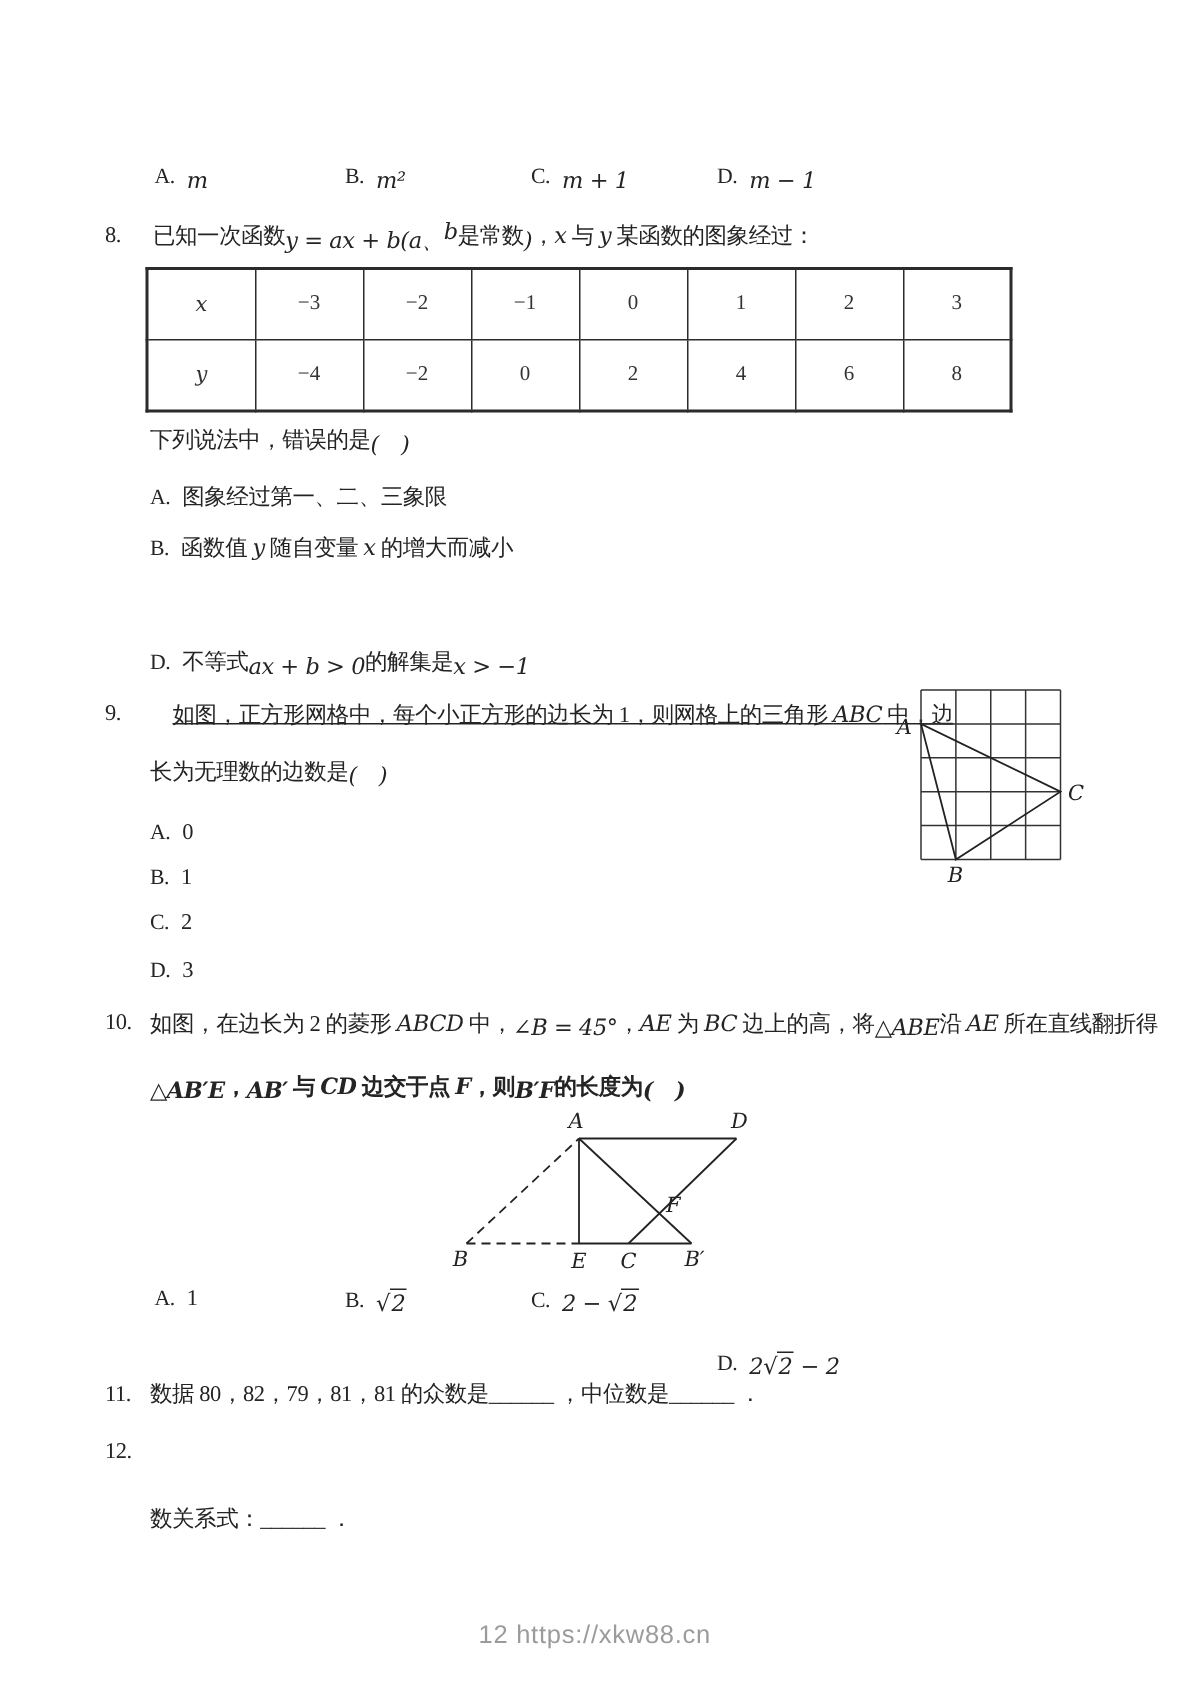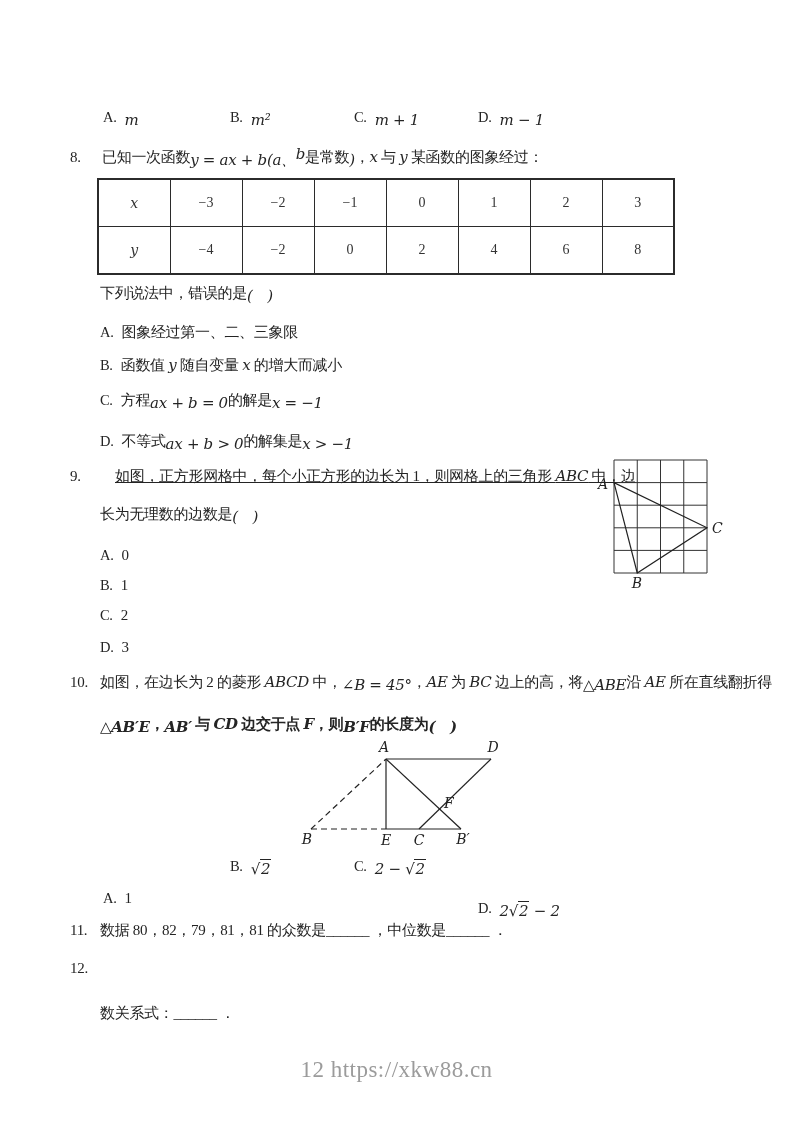--- a/index.html
+++ b/index.html
@@ -30,23 +30,23 @@
   }
   table.values td {
     border:1.5px solid #2b2b2b;
     text-align:center; vertical-align:middle;
     font-size:14px; color:#333;
     height:44px;
   }
   table.values td:first-child { font-style:italic; font-family:"DejaVu Serif", serif; }
   .fig-label { font-style:italic; font-family:"DejaVu Serif", serif; font-size:14px; fill:#222; }
   .watermark {
-    position:absolute; top:1057px; left:50%; transform:translateX(-50%);
-    font-family:Liberation Serif, serif;
-    font-size:23px; color:#9b9b9b; letter-spacing:0.5px;
+    position:absolute; top:1080px; left:50%; transform:translateX(-50%);
+    font-family:Liberation Sans, sans-serif;
+    font-size:17px; color:#9b9b9b; letter-spacing:0.5px;
   }
 </style>
 </head>
 <body>
 
 <div class="page">
 
   <div class="abs line" style="left:103px; top:107px;"><span class="opt-label">A.</span><span class="opt-val"><span class="run-d">m</span></span></div>
   <div class="abs line" style="left:230px; top:107px;"><span class="opt-label">B.</span><span class="opt-val"><span class="run-d">m²</span></span></div>
   <div class="abs line" style="left:354px; top:107px;"><span class="opt-label">C.</span><span class="opt-val"><span class="run-d">m + 1</span></span></div>
@@ -77,21 +77,20 @@
       <td>6</td>
       <td>8</td>
     </tr>
   </tbody>
     </table>
 
   <div class="abs line" style="left:100px; top:283px;"><span class="run-c">下列说法中，错误的是</span><span class="run-d">(　)</span></div>
 
   <div class="abs line" style="left:100px; top:322px;"><span class="opt-label">A.</span><span class="opt-val"><span class="run-c">图象经过第一、二、三象限</span></span></div>
   <div class="abs line" style="left:100px; top:355px;"><span class="opt-label">B.</span><span class="opt-val"><span class="run-c">函数值 </span><span class="run-i">y</span><span class="run-c"> 随自变量 </span><span class="run-i">x</span><span class="run-c"> 的增大而减小</span></span></div>
-  <div class="abs line" style="left:100px; top:390px;"><span class="opt-label">C.</span><span class="opt-val"><span class="run-c">方程</span><span class="run-d">ax + b = 0</span><span class="run-c">的解是</span><span class="run-d">x = −1</span></span></div>
   <div class="abs line" style="left:100px; top:431px;"><span class="opt-label">D.</span><span class="opt-val"><span class="run-c">不等式</span><span class="run-d">ax + b &gt; 0</span><span class="run-c">的解集是</span><span class="run-d">x &gt; −1</span></span></div>
 
   <div class="abs line qnum" style="left:70px; top:466px;">9.</div>
   <div class="abs line" style="left:115px; top:466px;text-decoration:underline;"><span class="run-c">如图，正方形网格中，每个小正方形的边长为 1，则网格上的三角形 </span><span class="run-i">ABC</span><span class="run-c"> 中，边</span></div>
   <div class="abs line" style="left:100px; top:504px;"><span class="run-c">长为无理数的边数是</span><span class="run-d">(　)</span></div>
 
   <svg class="abs" style="left:590px; top:452px;" width="145" height="148" viewBox="0 0 145 148">
     <g stroke="#333" stroke-width="1" fill="none">
       <path d="M24 8 V121 M47.25 8 V121 M70.5 8 V121 M93.75 8 V121 M117 8 V121"></path>
       <path d="M24 8 H117 M24 30.6 H117 M24 53.2 H117 M24 75.8 H117 M24 98.4 H117 M24 121 H117"></path>
@@ -125,21 +124,21 @@
     </g>
     <text class="fig-label" x="99" y="14" text-anchor="middle">A</text>
     <text class="fig-label" x="208" y="14" text-anchor="middle">D</text>
     <text class="fig-label" x="22" y="106" text-anchor="middle">B</text>
     <text class="fig-label" x="101" y="107" text-anchor="middle">E</text>
     <text class="fig-label" x="134" y="107" text-anchor="middle">C</text>
     <text class="fig-label" x="178" y="106" text-anchor="middle">B′</text>
     <text class="fig-label" x="159" y="70" text-anchor="start">F</text>
   </svg>
 
-  <div class="abs line" style="left:103px; top:856px;margin-top:32px;"><span class="opt-label">A.</span><span class="opt-val"><span class="run-c">1</span></span></div>
+  <div class="abs line" style="left:103px; top:856px;"><span class="opt-label">A.</span><span class="opt-val"><span class="run-c">1</span></span></div>
   <div class="abs line" style="left:230px; top:856px;"><span class="opt-label">B.</span><span class="opt-val"><span class="run-d">√<span class="rad">2</span></span></span></div>
   <div class="abs line" style="left:354px; top:856px;text-align:center;"><span class="opt-label">C.</span><span class="opt-val"><span class="run-d">2 − </span><span class="run-d">√<span class="rad">2</span></span></span></div>
   <div class="abs line" style="left:478px; top:856px;margin-top:42px;"><span class="opt-label">D.</span><span class="opt-val"><span class="run-d">2</span><span class="run-d">√<span class="rad">2</span></span><span class="run-d"> − 2</span></span></div>
 
 
   <div class="abs line qnum" style="left:70px; top:920px;text-align:center;">11.</div>
   <div class="abs line" style="left:100px; top:920px;"><span class="run-c">数据 80，82，79，81，81 的众数是</span><span class="run-c">______</span><span class="run-c"> ，中位数是</span><span class="run-c">______</span><span class="run-c"> ．</span></div>
 
   <div class="abs line qnum" style="left:70px; top:958px;">12.</div>
   <div class="abs line" style="left:100px; top:1003px;"><span class="run-c">数关系式：</span><span class="run-c">______</span><span class="run-c"> ．</span></div>

